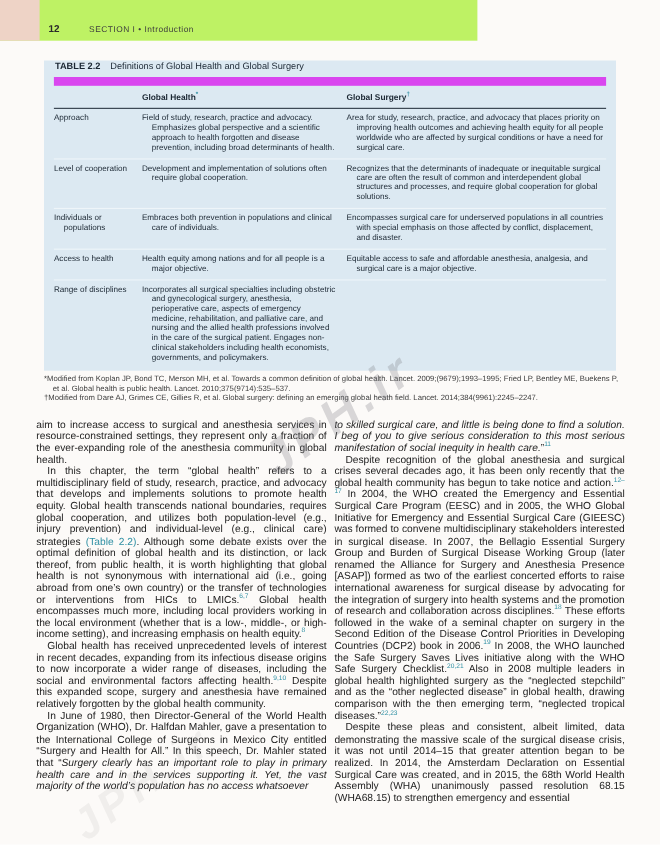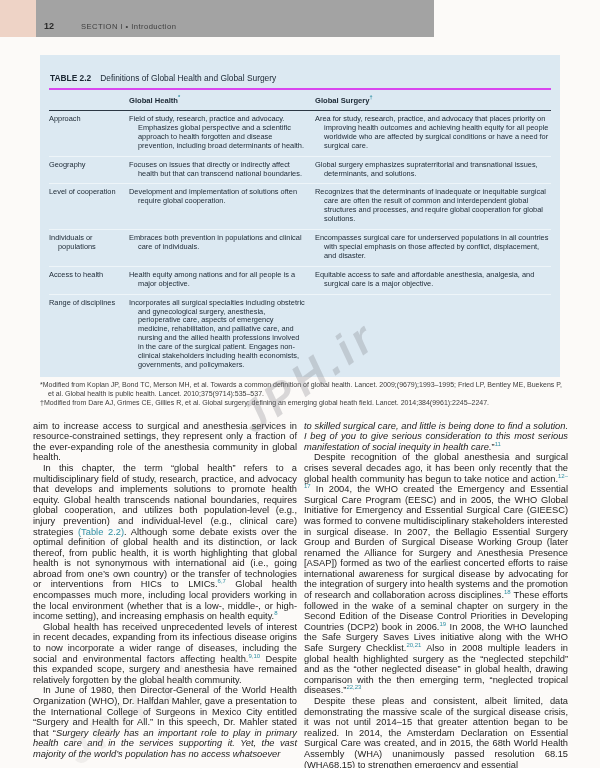--- a/index.html
+++ b/index.html
@@ -1,31 +1,31 @@
 <!DOCTYPE html>
 <html><head>
 <meta charset="utf-8">
 <style>
   html,body { margin:0; padding:0; background:#ffffff; }
   .sheet {
     position:relative; width:600px; height:768px; overflow:hidden;
     background:#fcfaf8; font-family:"Liberation Sans", sans-serif;
   }
   
-  .topbar { position:absolute; left:0; top:0; width:434px; height:37px; background:#a3a3a3; }
+  .topbar { position:absolute; left:0; top:0; width:434px; height:37px; background:#bef264; }
   .folio-block { position:absolute; left:0; top:0; width:36px; height:37px; background:#eed3c6; }
   .folio { position:absolute; left:44px; bottom:6px; font-size:9px; font-weight:bold; color:#2a2a2a; }
   .running-head { position:absolute; left:81px; bottom:6px; font-size:7.6px; letter-spacing:.45px; color:#3d3d3d;margin-top:20px; }
   
   .content { position:relative; padding-top:55px; }
   .table-card {
     margin:0 40px; background:#dce9f2; padding:0 9px; box-sizing:border-box;
     color:#1b2733;
   }
-  .table-title { display:flex; gap:9px; align-items:baseline; padding:18px 1px 5px; border-bottom:2px solid #d946ef; font-size:8.4px; }
+  .table-title { display:flex; gap:9px; align-items:baseline; padding:0 1px 5px; border-bottom:8px solid #d946ef; font-size:8.4px; }
   .table-title b { font-weight:bold; }
   .thead-row, .trow { display:grid; grid-template-columns:70px 176px 1fr; column-gap:10px; }
   .thead-row { padding:6px 0 5px; border-bottom:1.2px solid #2c3844; font-weight:bold; font-size:7.6px; }
   .mark { color:#2e8fa3; font-size:5.6px; line-height:0; }
   .trow { padding:4px 0 5px; border-bottom:1px solid #eef5f9; font-size:7.4px; line-height:8.9px; }
   .trow:last-child { border-bottom:none; padding-bottom:7px; }
   .cell, .aspect { padding-left:9px; text-indent:-9px; }
   
   .footnotes { margin:4px 36px 0 40px; font-size:7px; line-height:8.9px; color:#3b3b3b; }
   .footnote { padding-left:8px; text-indent:-8px; }
@@ -76,25 +76,20 @@
         <div class="th"><span>Global Health</span><sup class="mark">*</sup></div>
         <div class="th"><span>Global Surgery</span><sup class="mark">†</sup></div>
       </div>
       <div>
           <div class="trow">
             <div class="aspect">Approach</div>
             <div class="cell">Field of study, research, practice and advocacy. Emphasizes global perspective and a scientific approach to health forgotten and disease prevention, including broad determinants of health.</div>
             <div class="cell">Area for study, research, practice, and advocacy that places priority on improving health outcomes and achieving health equity for all people worldwide who are affected by surgical conditions or have a need for surgical care.</div>
           </div>
           <div class="trow">
-            <div class="aspect">Geography</div>
-            <div class="cell">Focuses on issues that directly or indirectly affect health but that can transcend national boundaries.</div>
-            <div class="cell">Global surgery emphasizes supraterritorial and transnational issues, determinants, and solutions.</div>
-          </div>
-          <div class="trow">
             <div class="aspect">Level of cooperation</div>
             <div class="cell">Development and implementation of solutions often require global cooperation.</div>
             <div class="cell">Recognizes that the determinants of inadequate or inequitable surgical care are often the result of common and interdependent global structures and processes, and require global cooperation for global solutions.</div>
           </div>
           <div class="trow">
             <div class="aspect">Individuals or populations</div>
             <div class="cell">Embraces both prevention in populations and clinical care of individuals.</div>
             <div class="cell">Encompasses surgical care for underserved populations in all countries with special emphasis on those affected by conflict, displacement, and disaster.</div>
           </div>
           <div class="trow">

